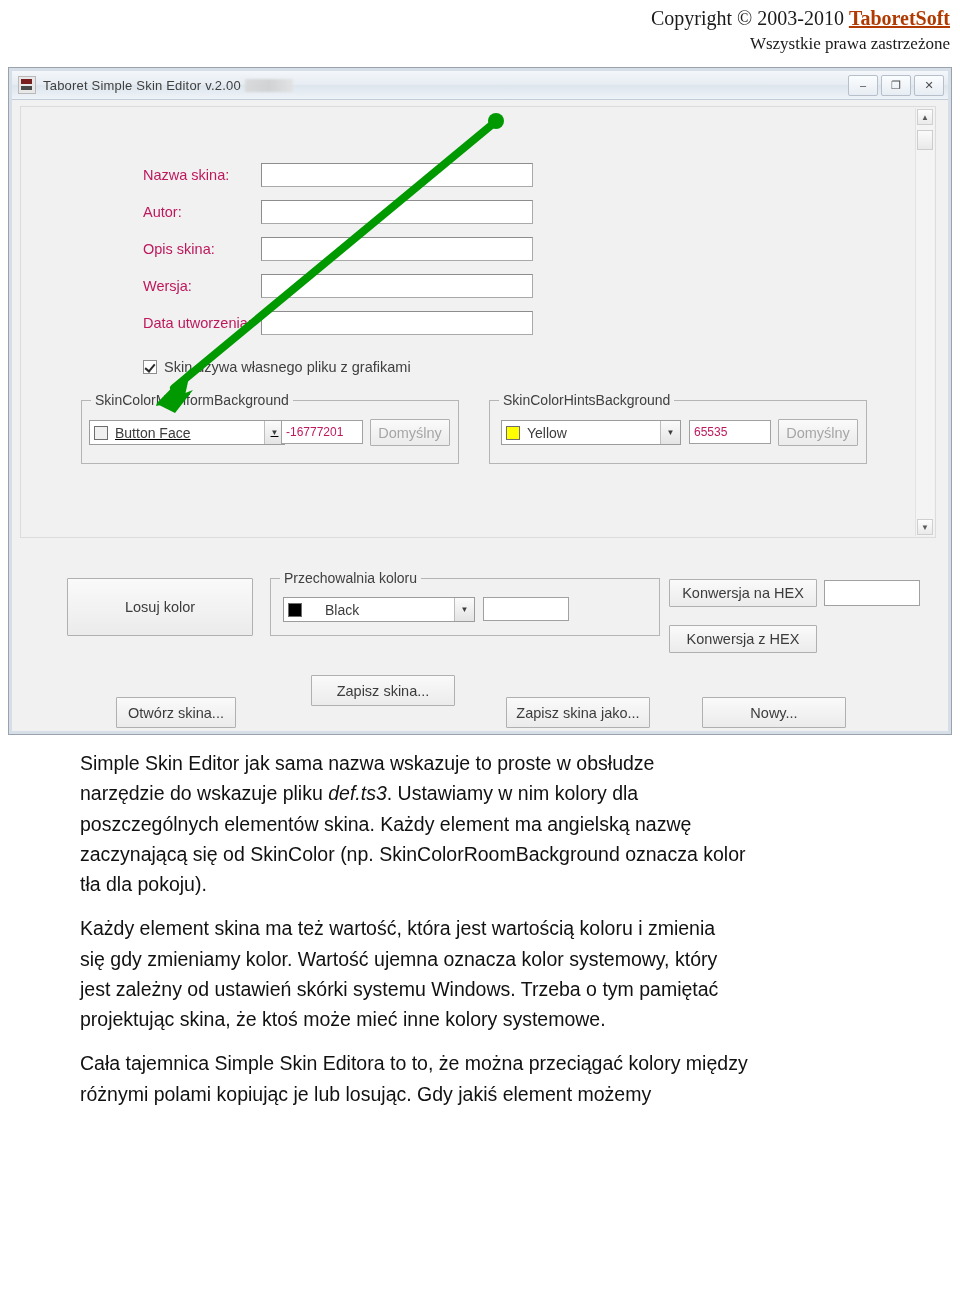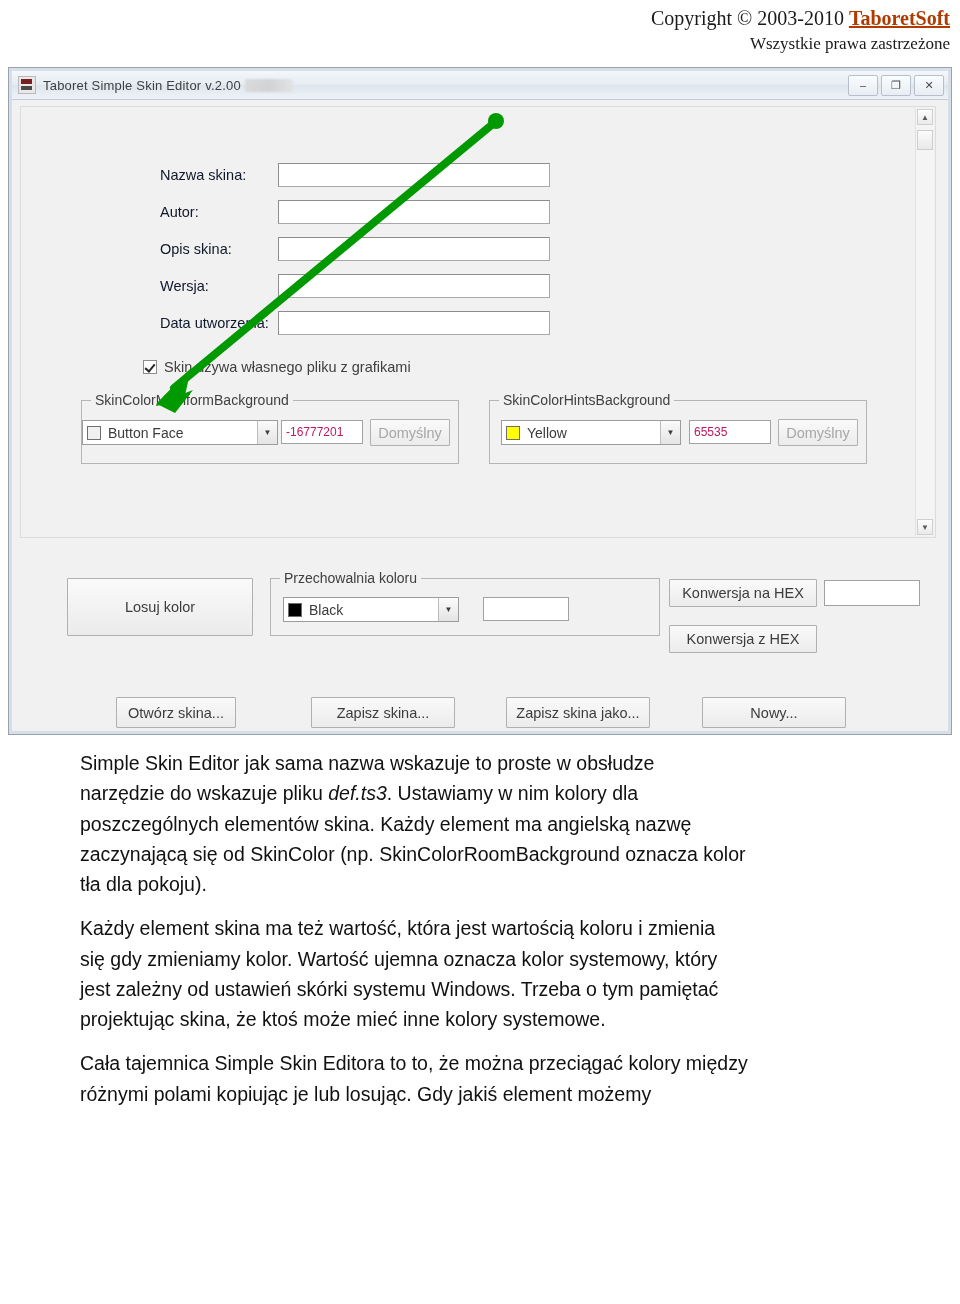--- a/index.html
+++ b/index.html
@@ -165,23 +165,22 @@
   }
 
   
   .field-row {
     position: absolute;
     display: flex;
     align-items: center;
   }
   .field-label {
     font-size: 14.5px;
-    color: #0f172a;
+    color: #be185d;
     width: 118px;
-    margin-left: 17px;
   }
   .field-input {
     width: 272px;
     height: 24px;
     background: #ffffff;
     border: 1px solid #a9a9a9;
     border-top-color: #8d8d8d;
     border-left-color: #8d8d8d;
     box-sizing: border-box;
   }
@@ -351,21 +350,21 @@
           <span class="field-input"></span>
         </div>
 
         <div class="checkbox-row" style="left:122px; top:252px;">
           <span class="checkbox checked"></span>
           <span class="checkbox-label">Skin używa własnego pliku z grafikami</span>
         </div>
 
         <div class="groupbox" style="left:60px; top:293px; width:378px; height:64px;">
           <span class="gb-title">SkinColorMainformBackground</span>
-          <div class="combo" style="left:0; top:19px; width:196px;">
+          <div class="combo" style="left:7px; top:19px; width:196px;text-decoration:underline;">
             <span class="swatch" style="background:#f0f0f0;"></span>
             <span class="cb-text">Button Face</span>
             <span class="cb-arrow">▼</span>
           </div>
           <div class="textbox" style="left:199px; top:19px; width:82px;">-16777201</div>
           <div class="btn disabled" style="left:288px; top:18px; width:80px; height:27px;">Domyślny</div>
         </div>
 
         <div class="groupbox" style="left:468px; top:293px; width:378px; height:64px;">
           <span class="gb-title">SkinColorHintsBackground</span>
@@ -382,34 +381,34 @@
           <div class="sb-arrow up">▲</div>
           <div class="sb-thumb"></div>
           <div class="sb-arrow down">▼</div>
         </div>
       </div>
 
       <div class="btn" style="left:55px; top:478px; width:186px; height:58px;">Losuj kolor</div>
 
       <div class="groupbox" style="left:258px; top:478px; width:390px; height:58px;padding-left:28px;">
         <span class="gb-title">Przechowalnia koloru</span>
-        <div class="combo" style="left:12px; top:18px; width:176px;">
+        <div class="combo" style="left:12px; top:18px; width:192px;gap:16px;">
           <span class="swatch" style="background:#000000;"></span>
           <span class="cb-text">Black</span>
           <span class="cb-arrow">▼</span>
         </div>
         <div class="textbox" style="left:212px; top:18px; width:86px;"></div>
       </div>
 
       <div class="btn" style="left:657px; top:479px; width:148px; height:28px;">Konwersja na HEX</div>
       <div class="btn" style="left:657px; top:525px; width:148px; height:28px;">Konwersja z HEX</div>
       <div class="textbox" style="left:812px; top:480px; width:96px; height:26px;"></div>
 
       <div class="btn" style="left:104px; top:597px; width:120px; height:31px;">Otwórz skina...</div>
-      <div class="btn" style="left:299px; top:597px; width:144px; height:31px;">Zapisz skina...</div>
+      <div class="btn" style="left:299px; top:575px; width:144px; height:31px;">Zapisz skina...</div>
       <div class="btn" style="left:494px; top:597px; width:144px; height:31px;">Zapisz skina jako...</div>
       <div class="btn" style="left:690px; top:597px; width:144px; height:31px;">Nowy...</div>
     </div>
   </div>
 
   <svg class="green-arrow" width="944" height="668" viewBox="0 0 944 668">
     <line x1="485" y1="55" x2="165" y2="320" stroke="#009900" stroke-width="8" stroke-linecap="round"></line>
     <circle cx="487" cy="53" r="8" fill="#009900"></circle>
     <polygon points="148,335 182,300 175,332 147,338" fill="#009900"></polygon>
     <polygon points="148,336 184,322 166,345" fill="#009900"></polygon>

